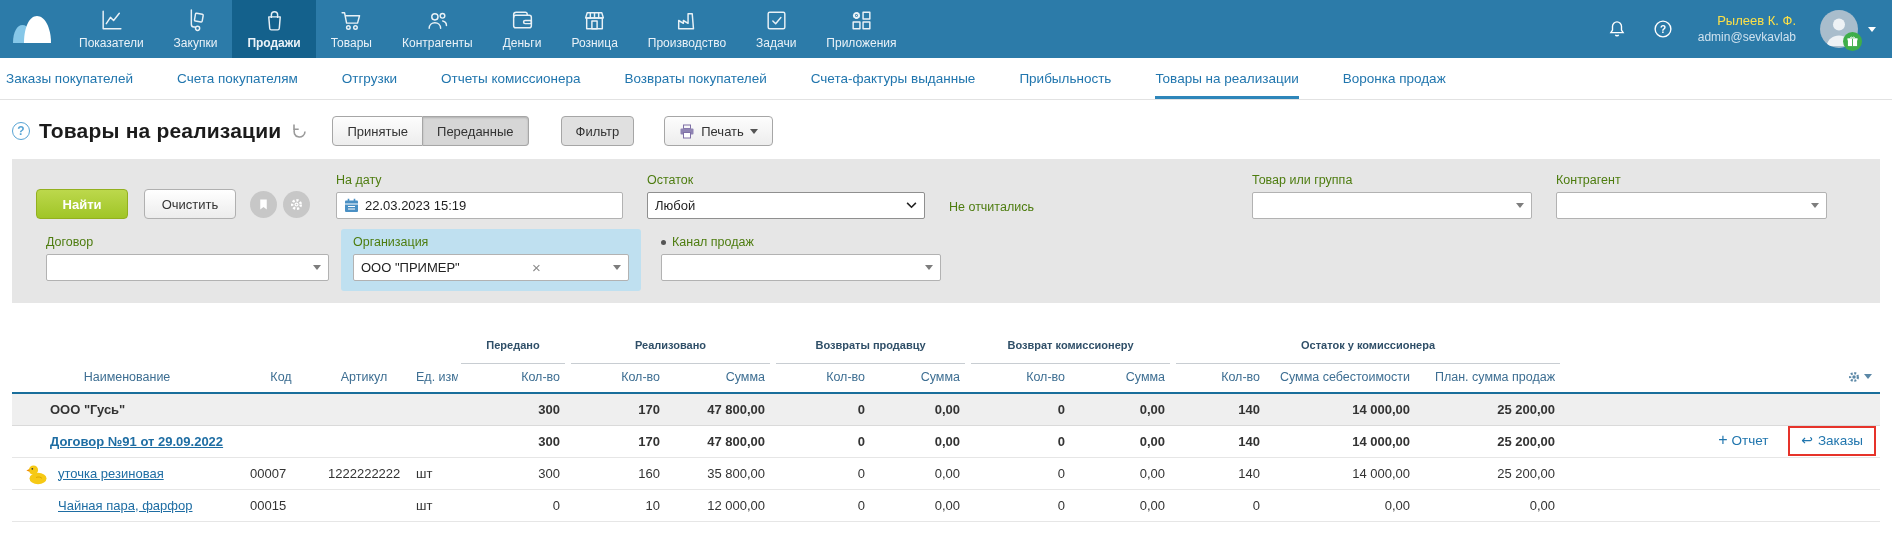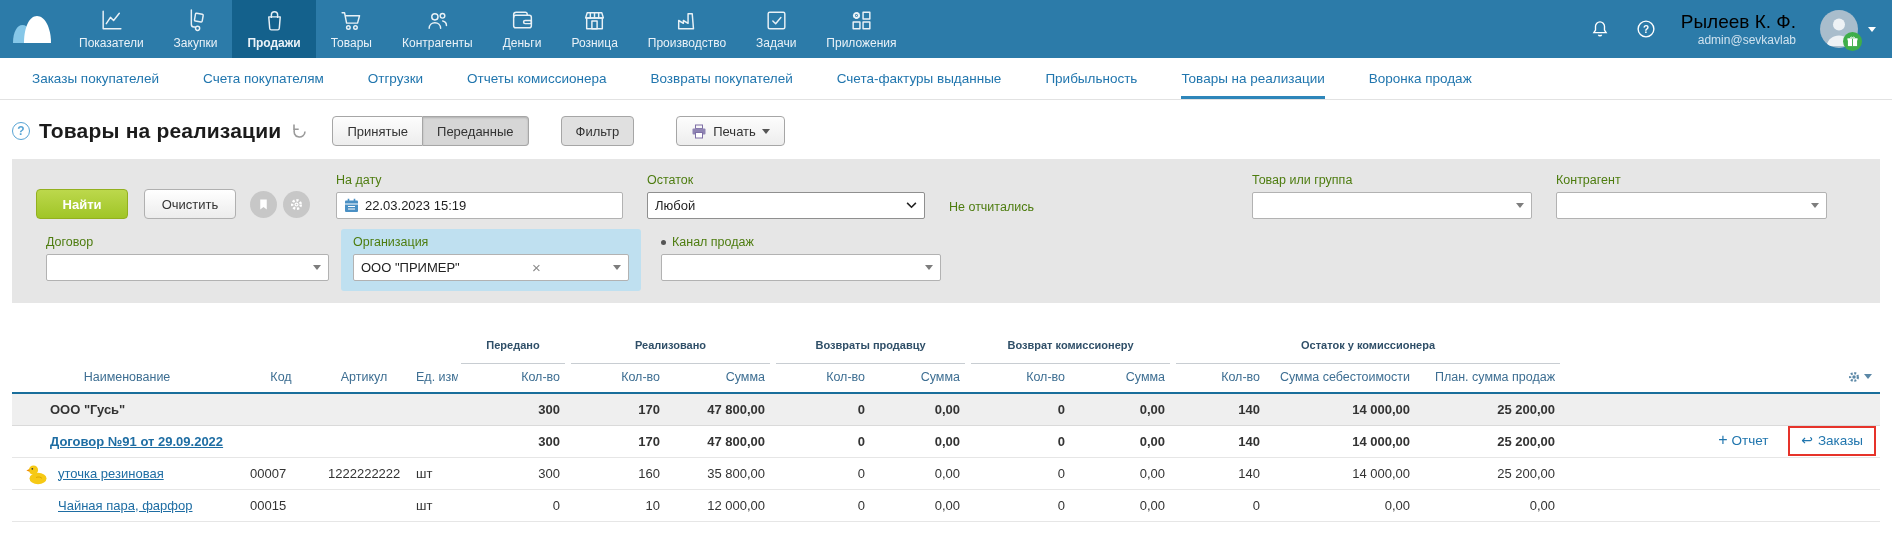--- a/index.html
+++ b/index.html
@@ -12,52 +12,52 @@
   .nitem { display:flex; flex-direction:column; align-items:center; justify-content:center;
     gap:3px; padding:0 15px; cursor:pointer; }
   .nitem.active { background:#14618c; }
   .nitem.active .nlbl { font-weight:bold; }
   .nico { width:25px; height:25px; stroke:#e9f1f6; fill:none; stroke-width:1.4;
     stroke-linecap:round; stroke-linejoin:round; }
   .nlbl { font-size:12px; color:#eaf2f8; white-space:nowrap; }
   .top-right { margin-left:auto; display:flex; align-items:center; gap:24px; padding-right:16px; }
   .tico { width:22px; height:22px; stroke:#fff; fill:none; stroke-width:1.5; cursor:pointer; }
   .userbox { text-align:right; line-height:1.25; cursor:pointer; }
-  .uname { font-size:19px; color:#000000; }
+  .uname { font-size:13px; color:#fde047; }
   .umail { font-size:12px; color:#cfe2ef; }
   .avatar { position:relative; width:38px; height:38px; cursor:pointer; }
   .avatar .ring { width:38px; height:38px; border-radius:50%; background:#a9bdcc; overflow:hidden; }
   .badge { position:absolute; right:-4px; bottom:-3px; width:19px; height:19px; border-radius:50%;
     background:#3fae49; display:flex; align-items:center; justify-content:center; }
   .caret-w { width:0; height:0; border-left:4px solid transparent; border-right:4px solid transparent;
     border-top:5px solid #fff; margin-left:-14px; cursor:pointer; }
 
   
   .tabsrow { height:42px; border-bottom:1px solid #e2e2e2; display:flex; align-items:stretch;
-    padding-left:32px; background:#fff; }
+    padding-left:6px; background:#fff; }
   .tab { display:flex; align-items:center; margin-right:44px; font-size:13.5px; color:#2176ae;
     cursor:pointer; border-bottom:3px solid transparent; padding-top:3px; white-space:nowrap; }
   .tab.active { border-bottom-color:#2e86ba; }
 
   
   .titlebar { display:flex; align-items:center; padding:16px 0 13px 12px; }
   .qhelp { width:18px; height:18px; border-radius:50%; border:1.6px solid #58a4d4; color:#58a4d4;
     font-size:12px; font-weight:bold; display:flex; align-items:center; justify-content:center;
     cursor:pointer; margin-right:9px; }
   h1 { font-size:21px; font-weight:bold; color:#1b1b1b; letter-spacing:.2px; }
   .refresh { margin-left:10px; cursor:pointer; }
   .btn { height:30px; border:1px solid #a6a6a6; border-radius:4px; background:linear-gradient(#fdfdfd,#ededed);
     font-size:13px; color:#333; padding:0 14px; display:inline-flex; align-items:center; gap:6px;
     cursor:pointer; }
   .seg { display:inline-flex; margin-left:24px; }
   .seg .btn:first-child { border-radius:4px 0 0 4px; }
   .seg .btn:last-child { border-radius:0 4px 4px 0; border-left:none; }
   .btn.pressed { background:#d6d6d6; box-shadow:inset 0 1px 2px rgba(0,0,0,.18); }
   .btn.filterb { margin-left:32px; background:#e0e0e0; }
-  .btn.printb { margin-left:42px; }
+  .btn.printb { margin-left:30px; }
   .dcaret { width:0; height:0; border-left:4px solid transparent; border-right:4px solid transparent;
     border-top:5px solid #555; }
 
   
   .fpanel { margin:0 12px; background:#e6e6e6; padding:8px 22px 12px; }
   .frow { display:flex; align-items:flex-end; }
   .fcell { padding:6px 12px 10px; }
   .fcell.hl { background:#bfe0f0; border-radius:3px; }
   .flabel { font-size:12.5px; color:#4d7c0f; margin-bottom:5px; display:flex; align-items:center; gap:6px; }
   .bullet { width:5px; height:5px; border-radius:50%; background:#555; display:inline-block; }

